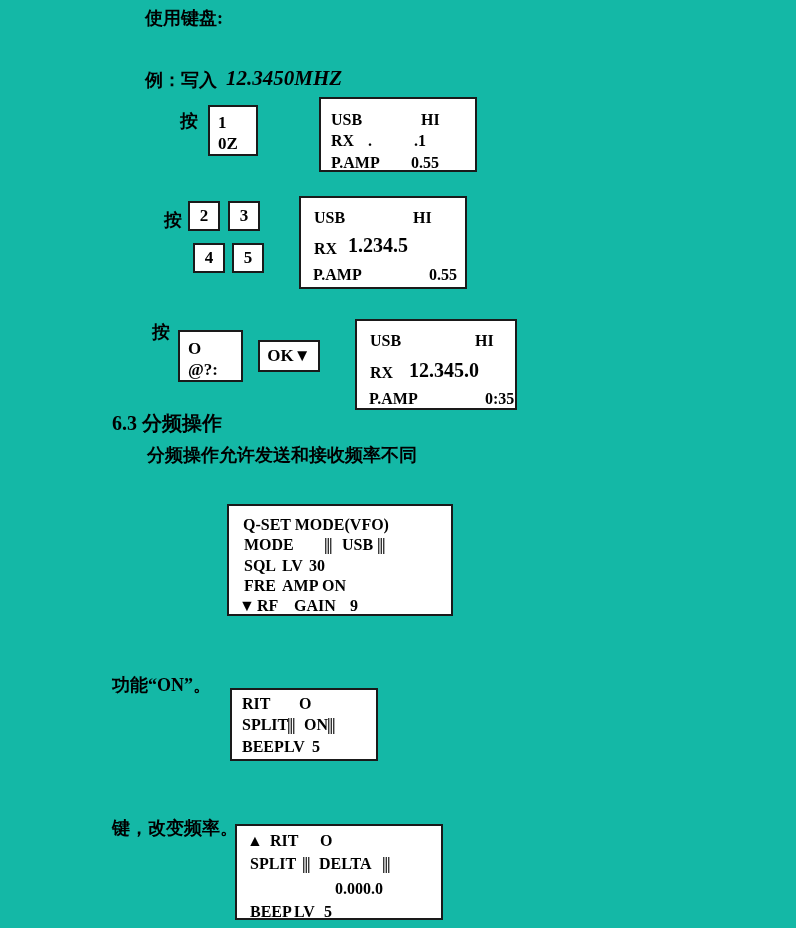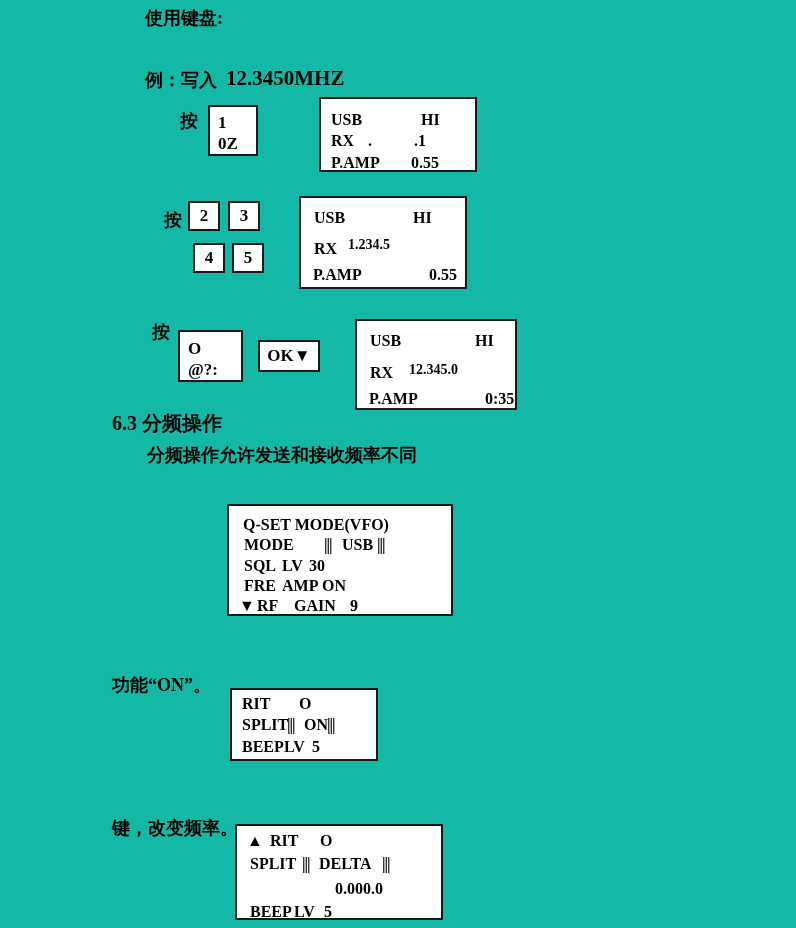--- a/index.html
+++ b/index.html
@@ -8,28 +8,28 @@
   .abs{position:absolute;}
   .nowrap{white-space:nowrap;}
   .cn{font-family:"Liberation Serif","DejaVu Sans",serif;font-weight:bold;color:#000;}
   .s18{font-size:18px;line-height:22px;}
   .s20{font-size:20px;line-height:24px;}
   .lat{font-family:"Liberation Serif","DejaVu Sans",serif;font-weight:bold;}
   .s21{font-size:21px;}
   .box{border:2px solid #1a1a1a;background:#fff;box-sizing:border-box;}
   .dt{position:absolute;font-family:"Liberation Serif","DejaVu Sans",serif;font-weight:bold;
       font-size:16px;color:#000;white-space:nowrap;line-height:18px;}
-  .big{font-size:14px;line-height:22px;}
+  .big{font-size:20px;line-height:22px;}
   .bars{letter-spacing:-1px;}
   .supkey{font-family:"Liberation Sans","DejaVu Sans",sans-serif;font-weight:bold;font-size:11px;
           position:relative;top:-6px;white-space:nowrap;letter-spacing:-0.3px;}
   .kline{font-weight:bold;font-size:17px;line-height:21px;padding-left:8px;white-space:nowrap;}
   .ksm{display:flex;align-items:center;justify-content:center;font-weight:bold;font-size:17px;}
   .baseline{display:flex;align-items:baseline;}
-  .exgap{margin-left:9px;}
+  .exgap{margin-left:9px;font-style:italic;}
 
   
   .c-title{left:145px;top:7px;}
   .c-intro{left:178px;top:38px;}
   .c-example{left:145px;top:66px;align-items:flex-end;}
   .c-press1{left:180px;top:110px;}
   .c-key1{left:208px;top:105px;width:50px;height:51px;padding-top:5px;}
   .c-disp1{left:319px;top:97px;width:158px;height:75px;}
   .c-press2{left:164px;top:209px;}
   .c-key2{left:188px;top:201px;width:32px;height:30px;}

